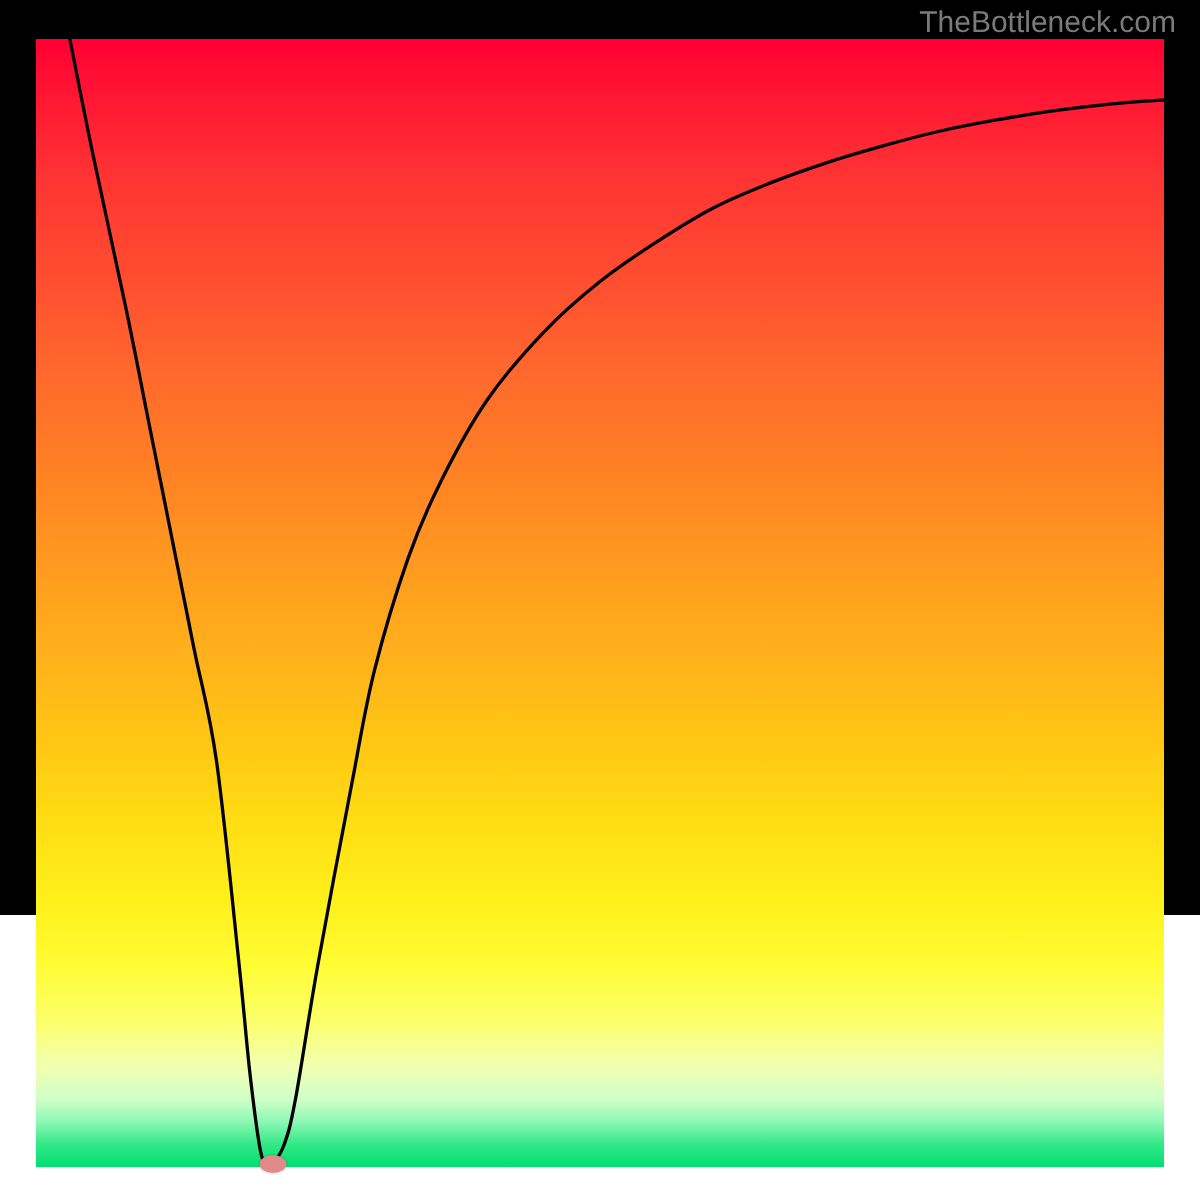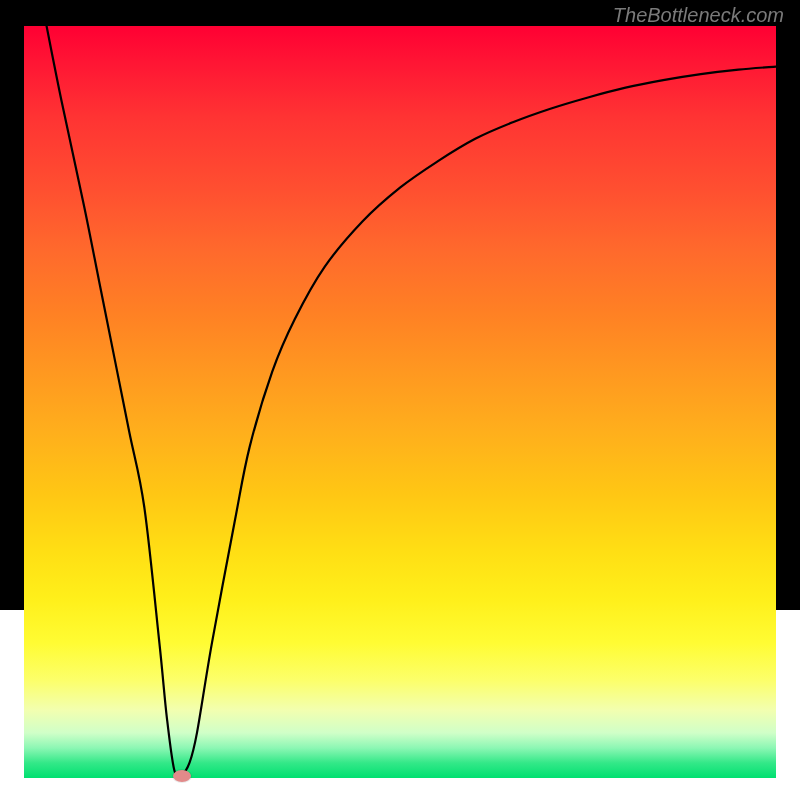--- a/index.html
+++ b/index.html
@@ -2,21 +2,20 @@
 <html><head>
   <meta charset="utf-8">
   <style>
     * { margin: 0; padding: 0; box-sizing: border-box; }
     html, body { width: 800px; height: 800px; overflow: hidden; }
     .frame {
       width: 800px;
       height: 610px;
       background: #000;
       position: relative;
-      font-style: italic;
     }
     .watermark {
       position: absolute;
       top: 4px;
       right: 16px;
       font-family: Arial, sans-serif;
       font-size: 20px;
       color: #7a7a7a;
       font-weight: 500;
     }

